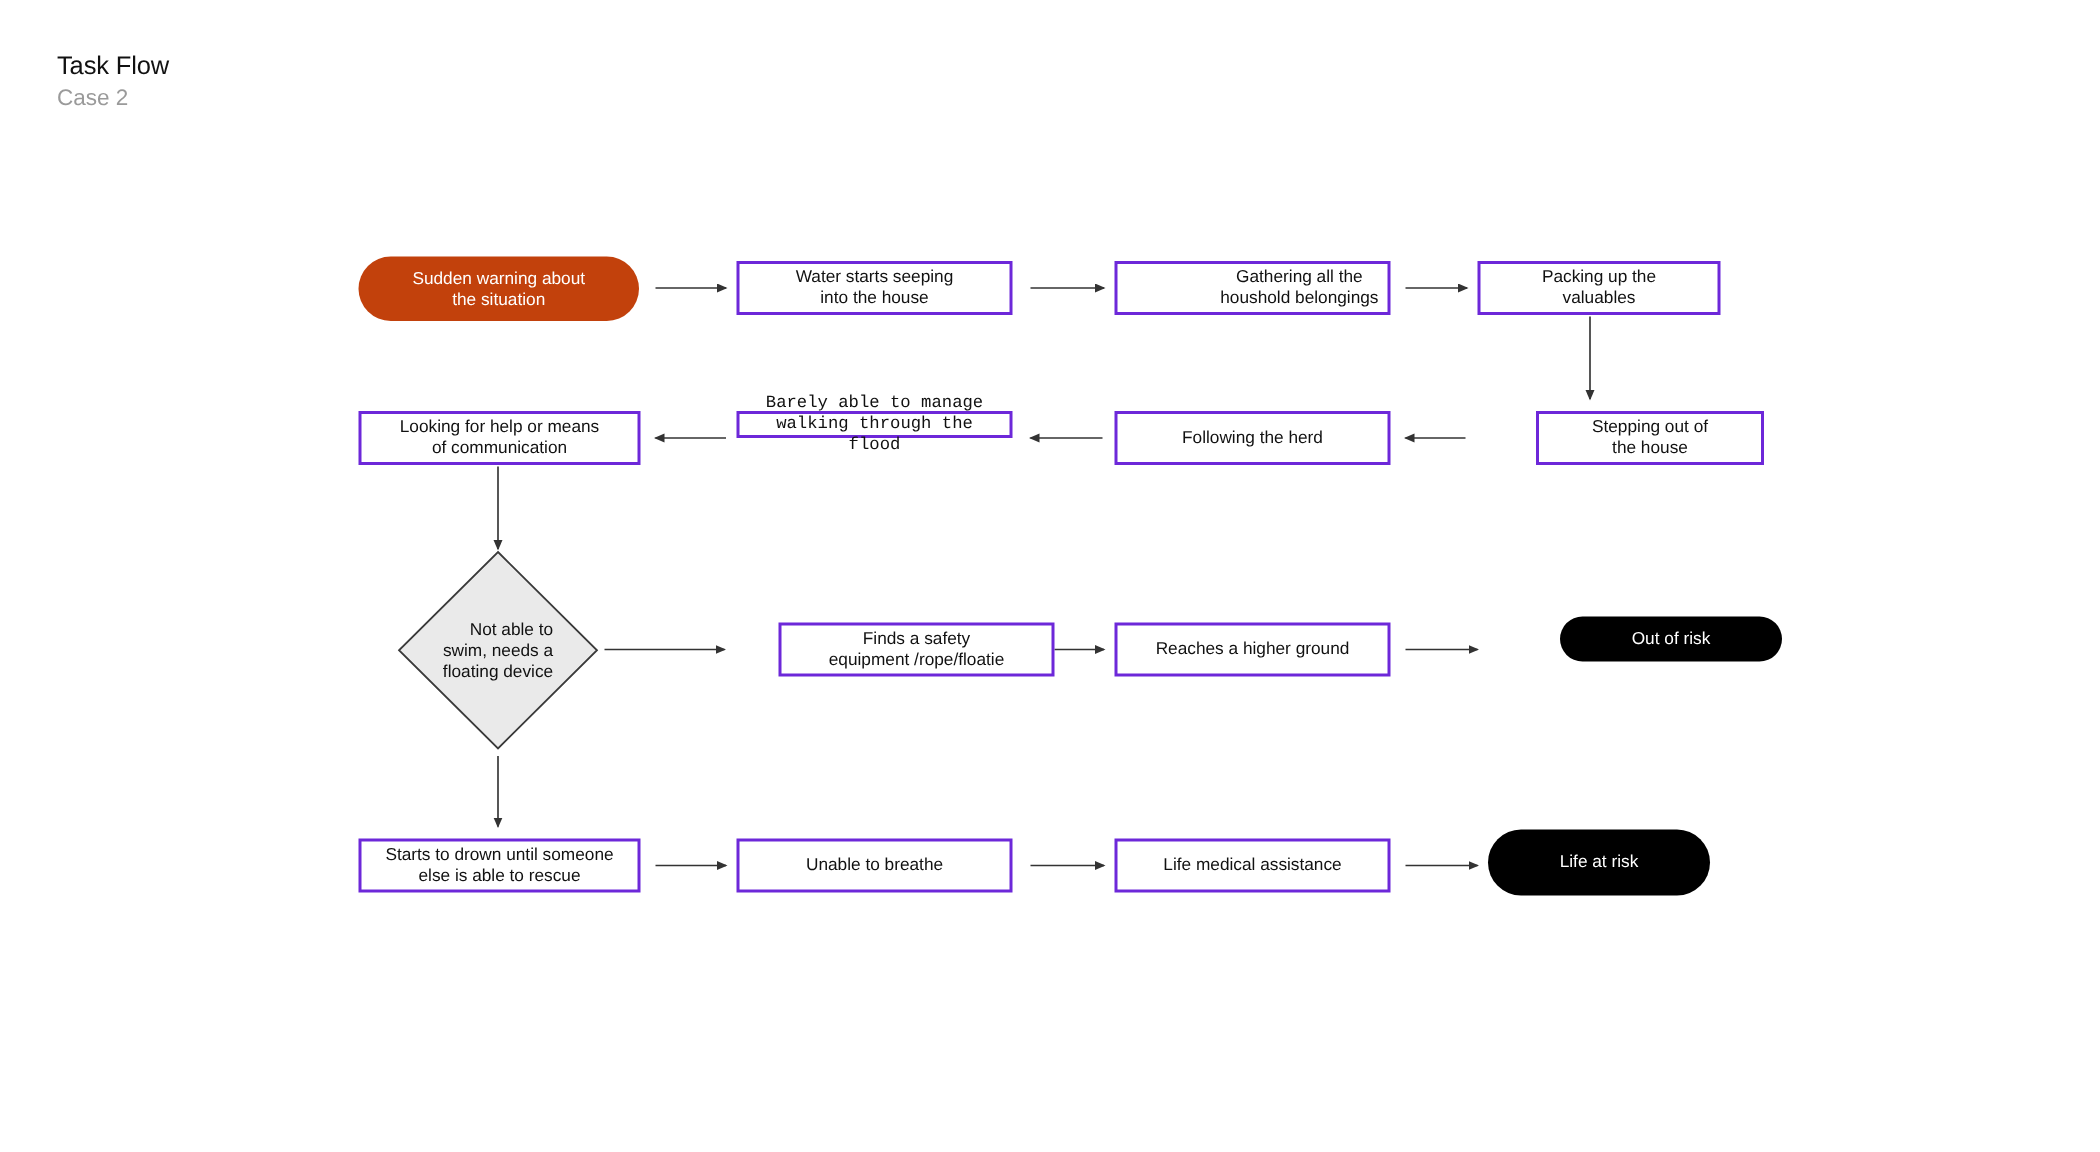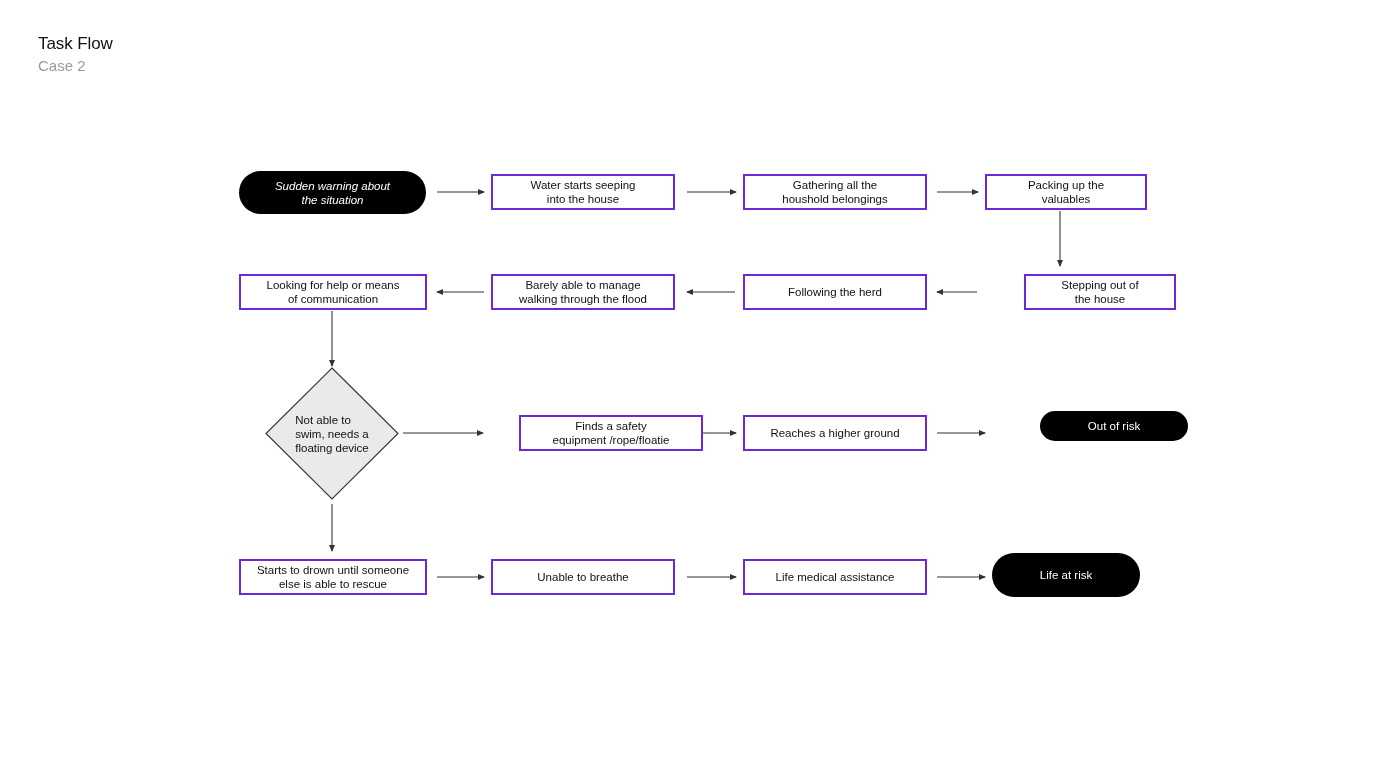--- a/index.html
+++ b/index.html
@@ -56,26 +56,25 @@
 
   .node-box {
     border: 2px solid #6d28d9;
     background: #ffffff;
     color: #111111;
     font-size: 11.5px;
     line-height: 14px;
   }
 
   .node-pill {
-    background: #000000;
+    background: #c2410c;
     color: #ffffff;
     border-radius: 999px;
     font-size: 11.5px;
     line-height: 14px;
-    font-style: italic;
   }
 
   .node-terminal {
     background: #000000;
     color: #ffffff;
     border-radius: 999px;
     font-size: 11.5px;
     line-height: 14px;
   }
 
@@ -96,21 +95,21 @@
     height: 100%;
   }
   .diamond-label {
     position: absolute;
     left: 0; top: 0;
     width: 100%;
     height: 100%;
     display: flex;
     align-items: center;
     justify-content: center;
-    text-align: left;
+    text-align: right;
     font-size: 11.5px;
     line-height: 14px;
     color: #111111;
     white-space: pre-line;
     pointer-events: none;
   }
 
   
   .edges {
     position: absolute;
@@ -163,40 +162,40 @@
   <div class="node node-pill" style="left:239px; top:171px; width:187px; height:43px;">
     <span class="node-label">Sudden warning about
 the situation</span>
   </div>
 
   <div class="node node-box" style="left:491px; top:174px; width:184px; height:36px;">
     <span class="node-label">Water starts seeping
 into the house</span>
   </div>
 
-  <div class="node node-box" style="left:743px; top:174px; width:184px; height:36px;">
+  <div class="node node-box" style="left:743px; top:174px; width:184px; height:36px;justify-content:flex-end;">
     <span class="node-label">Gathering all the
 houshold belongings</span>
   </div>
 
   <div class="node node-box" style="left:985px; top:174px; width:162px; height:36px;">
     <span class="node-label">Packing up the
 valuables</span>
   </div>
 
   <div class="node node-box" style="left:1024px; top:274px; width:152px; height:36px;">
     <span class="node-label">Stepping out of
 the house</span>
   </div>
 
   <div class="node node-box" style="left:743px; top:274px; width:184px; height:36px;">
     <span class="node-label">Following the herd</span>
   </div>
 
-  <div class="node node-box" style="left:491px; top:274px; width:184px; height:36px;">
+  <div class="node node-box" style="left:491px; top:274px; width:184px; height:18px;font-family:Liberation Mono, monospace;">
     <span class="node-label">Barely able to manage
 walking through the flood</span>
   </div>
 
   <div class="node node-box" style="left:239px; top:274px; width:188px; height:36px;">
     <span class="node-label">Looking for help or means
 of communication</span>
   </div>
 
   <div class="diamond-wrap" style="left:265px; top:367px; width:134px; height:133px;">

